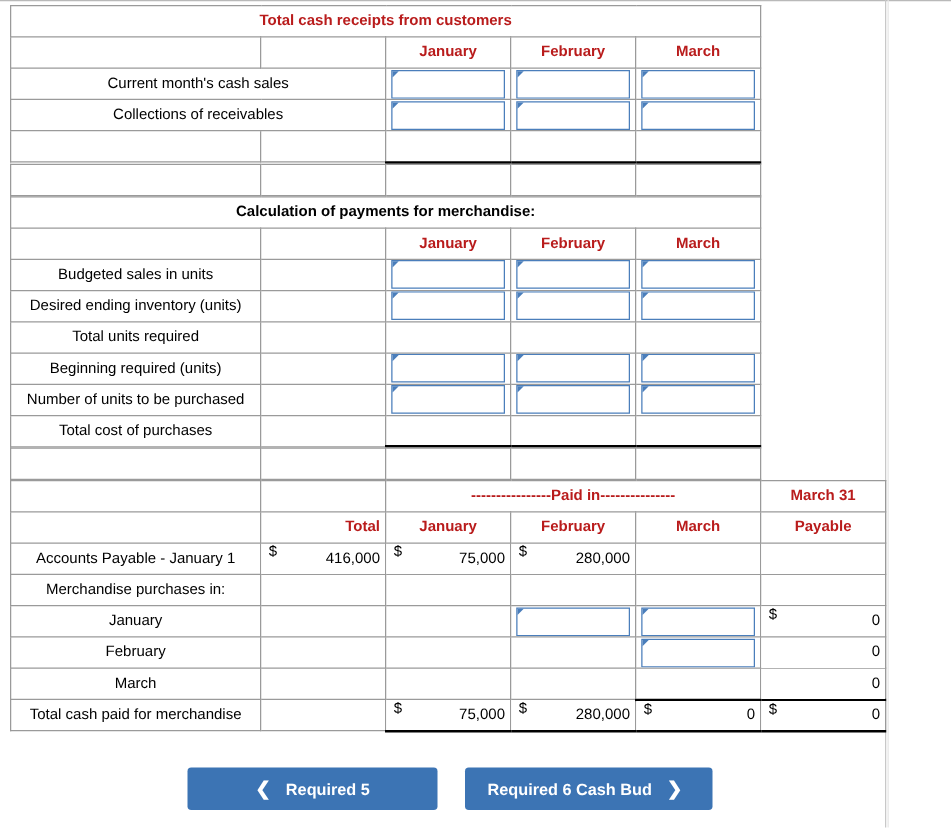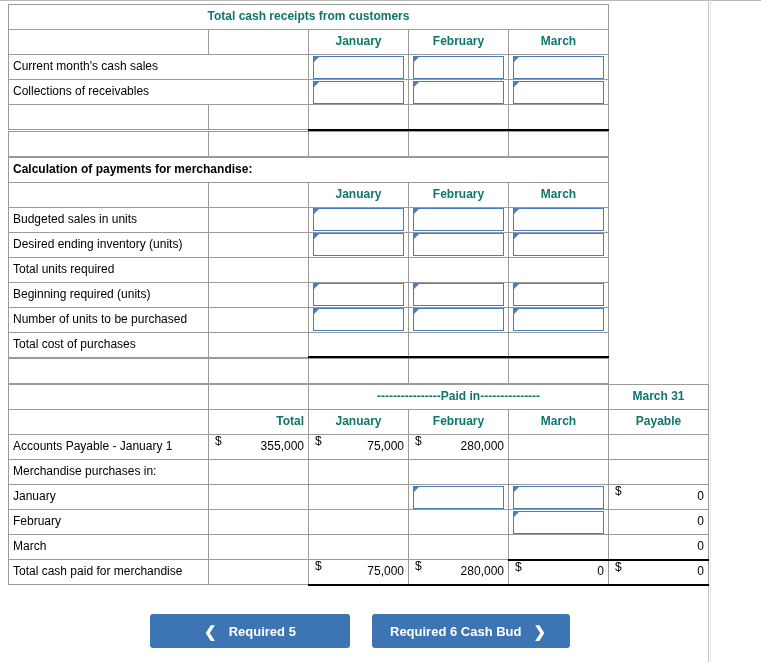--- a/index.html
+++ b/index.html
@@ -52,25 +52,25 @@
   .c-label { width: 200px; }
   .c-blank { width: 100px; }
   .c-mon   { width: 100px; }
   .c-pay   { width: 100px; }
 
   
   .hdr {
     background: #7BACE4;
     text-align: center;
     font-weight: bold;
-    color: #0f766e;
+    color: #b91c1c;
   }
   .hdr-right { text-align: right; }
   .hdr-plain { background: #7BACE4; }
-  .lbl { text-align: left; }
+  .lbl { text-align: center; }
   .indent { padding-left: 30px; }
   .bold { font-weight: bold; }
   .yellow { background: #FFFFAF; }
   .thickbottom { border-bottom: 2px solid #000000 !important; }
 
   
   .cellbox {
     position: relative;
     border: 1px solid #4a7ebb;
     height: 23px;
@@ -299,21 +299,21 @@
       <td class="c-blank hdr hdr-right">Total</td>
       <td class="c-mon hdr">January</td>
       <td class="c-mon hdr">February</td>
       <td class="c-mon hdr">March</td>
       <td class="c-pay hdr">Payable</td>
     </tr>
 
     <tr>
       <td class="lbl">Accounts Payable - January 1</td>
       <td class="money">
-        <span class="cur">$</span><span>355,000</span>
+        <span class="cur">$</span><span>416,000</span>
       </td>
       <td class="money">
         <span class="cur">$</span><span>75,000</span>
       </td>
       <td class="money">
         <span class="cur">$</span><span>280,000</span>
       </td>
       <td class="money"></td>
       <td class="money"></td>
     </tr>

